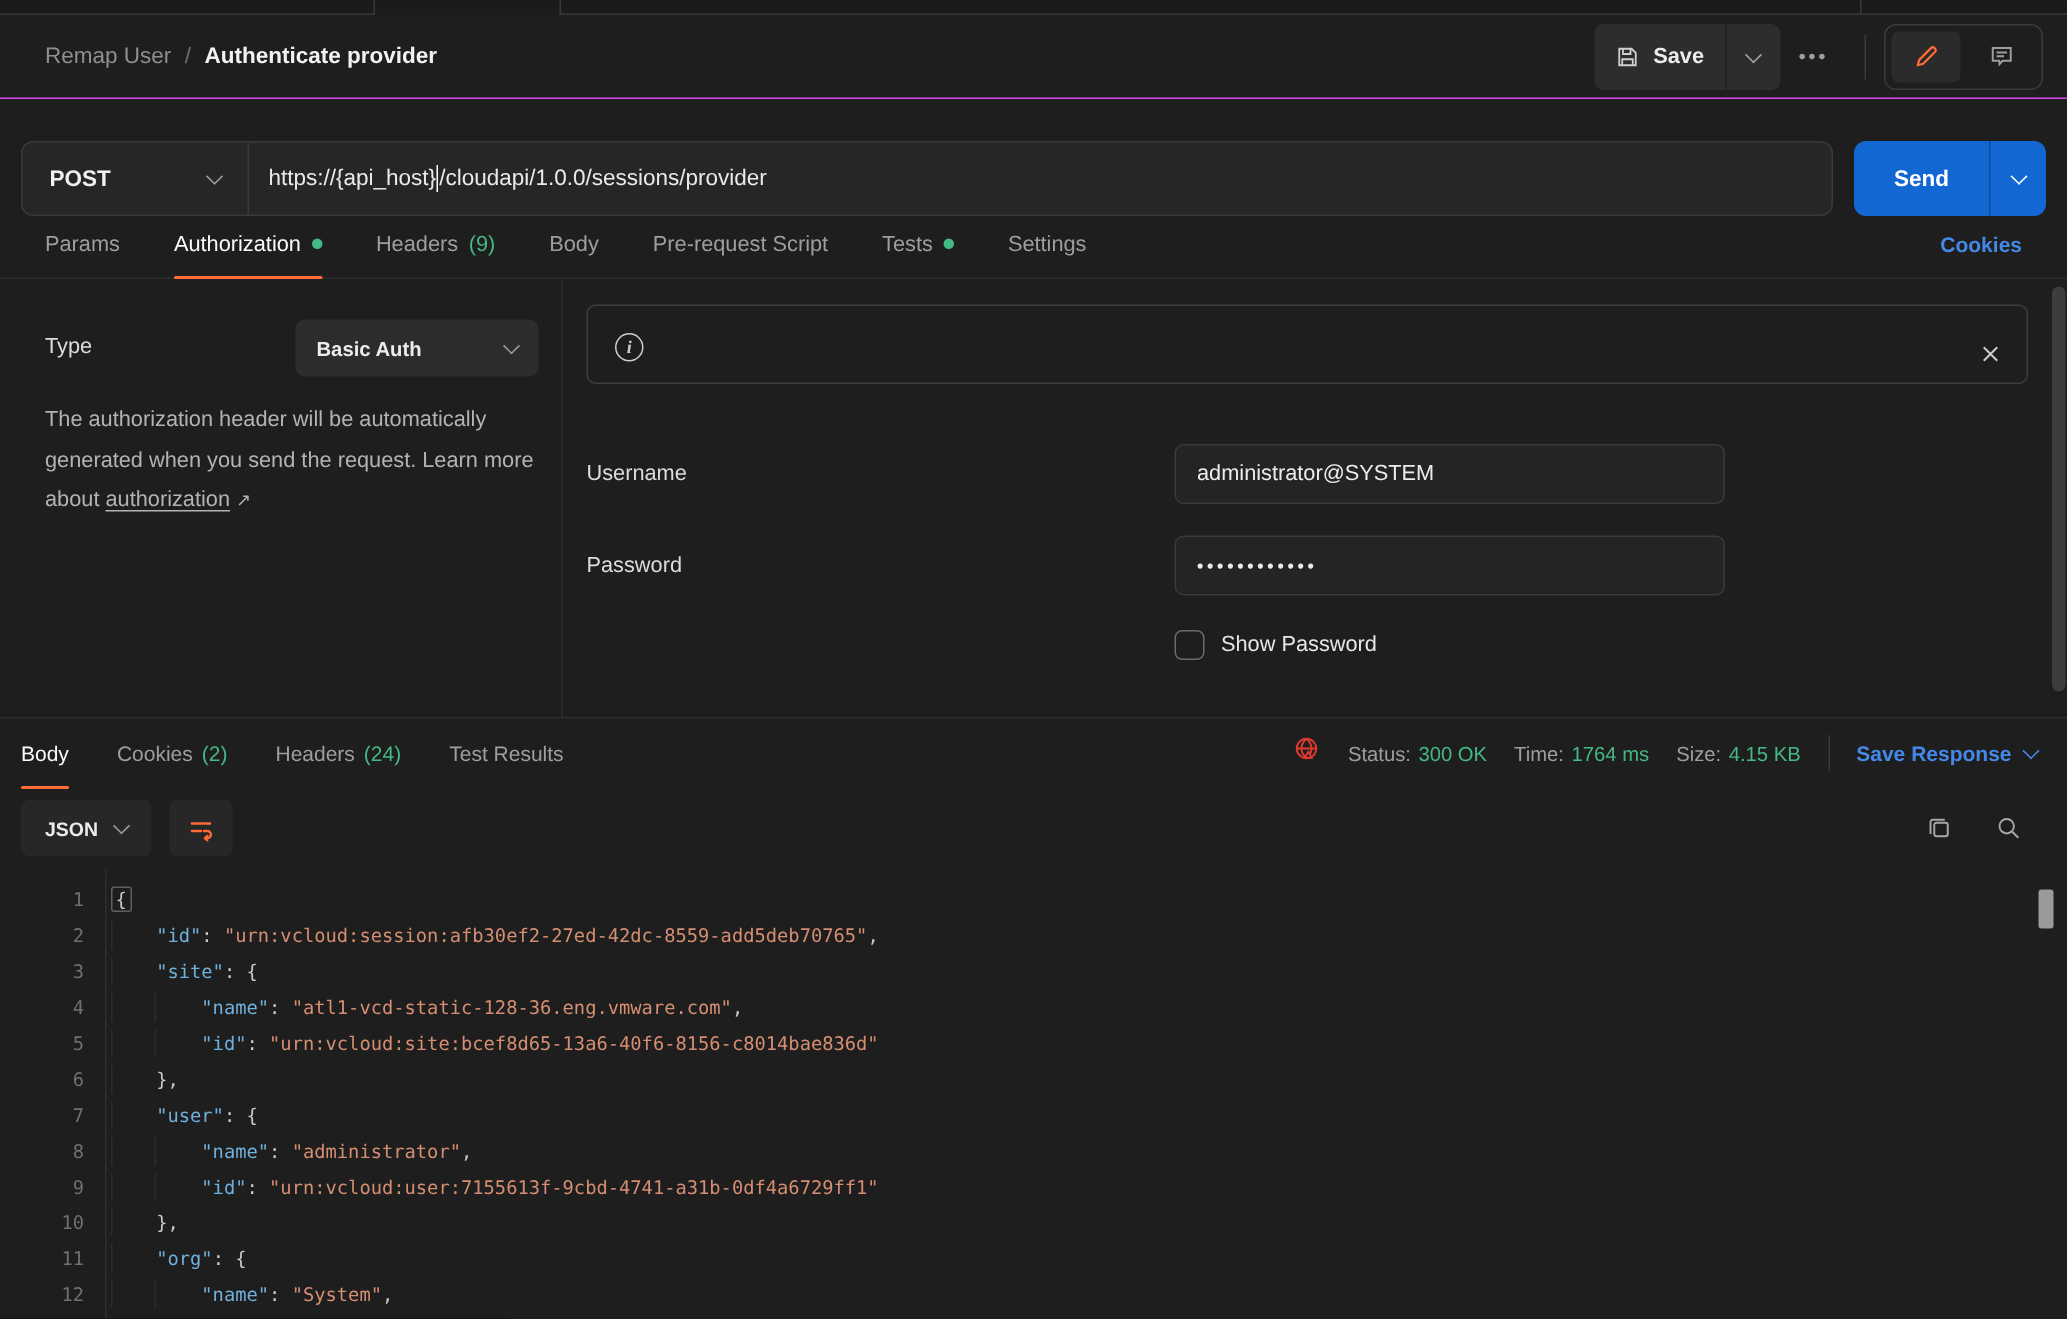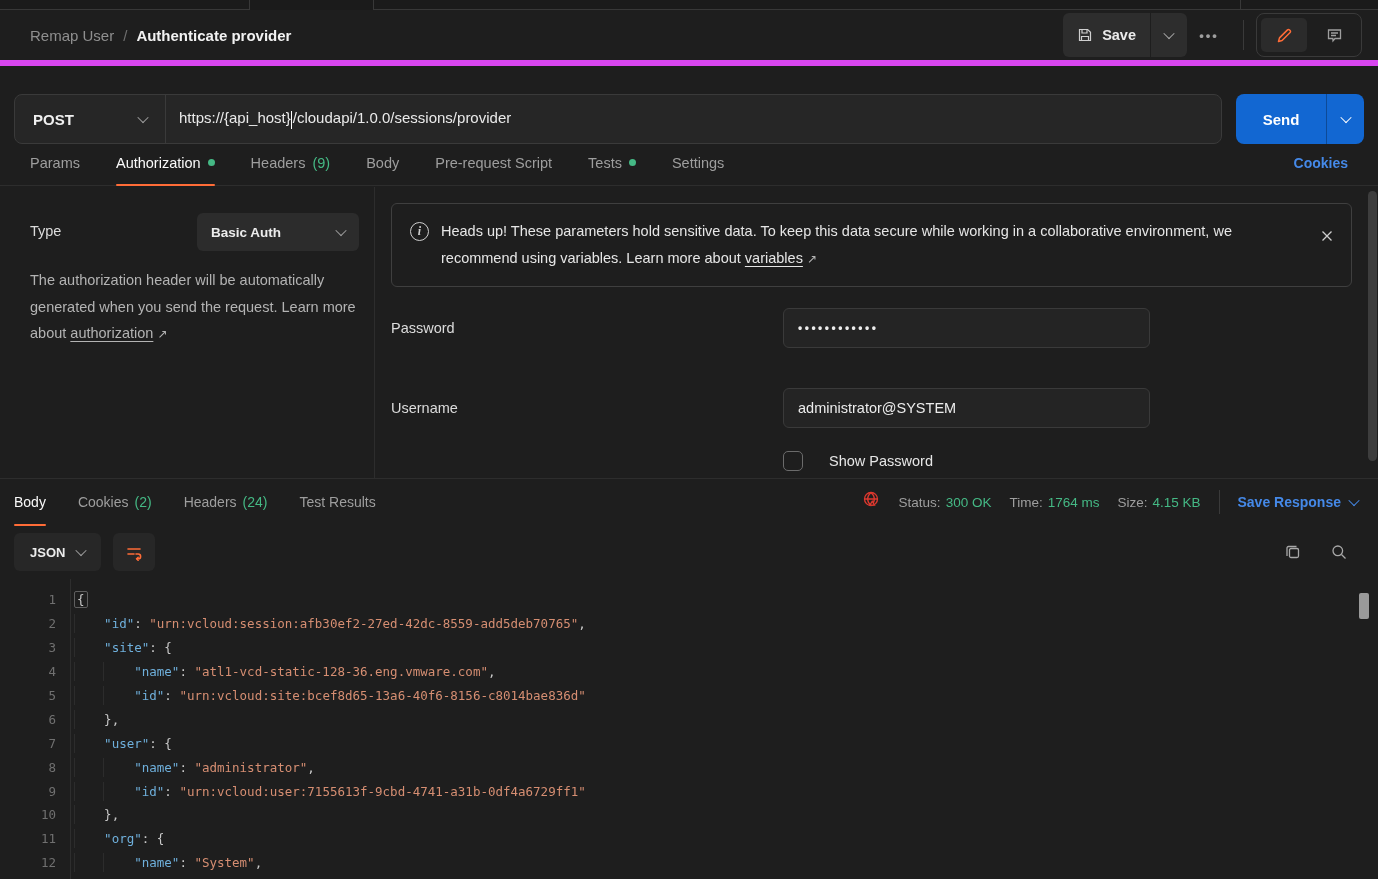--- a/index.html
+++ b/index.html
@@ -8,21 +8,21 @@
   .app { position:relative; width:1378px; height:879px; background:#1e1e1e; color:#e8e8e8; overflow:hidden; }
 
   
   .toptabs { position:absolute; top:0; left:0; width:100%; height:10px; background:#1b1b1b; }
   .tt-seg { position:absolute; top:0; height:10px; }
   .tt-a { left:0; width:250px; border-bottom:1px solid #383838; border-right:1px solid #383838; }
   .tt-b { left:373px; width:867px; border-bottom:1px solid #383838; border-left:1px solid #383838; }
   .tt-c { left:1240px; width:138px; border-bottom:1px solid #383838; border-left:1px solid #383838; }
 
   
-  .header { position:absolute; top:10px; left:0; width:100%; height:56px; border-bottom:6px solid #d946ef;
+  .header { position:absolute; top:10px; left:0; width:100%; height:56px; border-bottom:1px solid #d946ef;
             display:flex; align-items:center; padding:0 16px 0 30px; }
   .crumb-parent { color:#8f8f8f; font-size:15px; }
   .crumb-sep { color:#6f6f6f; font-size:15px; margin:0 9px; }
   .crumb-current { color:#f2f2f2; font-size:15px; font-weight:bold; }
   .hdr-right { margin-left:auto; display:flex; align-items:center; }
   .save-btn { display:flex; height:44px; background:#2d2d2d; border-radius:6px; overflow:hidden; }
   .save-main { display:flex; align-items:center; gap:9px; padding:0 14px; color:#ececec; font-size:14.5px; font-weight:600; }
   .save-sep { width:1px; background:#1e1e1e; }
   .save-arrow { width:36px; display:flex; align-items:center; justify-content:center; color:#a8a8a8; }
   .more-btn { width:44px; text-align:center; color:#9e9e9e; font-size:13px; letter-spacing:2px; font-weight:bold; cursor:default; }
@@ -70,21 +70,21 @@
   .banner-txt a { color:#e6e6e6; text-decoration:underline; text-underline-offset:3px; }
   .info-ic { flex-shrink:0; margin-top:4px; width:19px; height:19px; border:1.4px solid #cfcfcf; border-radius:50%; display:flex; align-items:center; justify-content:center; color:#cfcfcf; font-size:12px; font-family:"Liberation Serif", serif; font-style:italic; font-weight:bold; }
   .banner-close { position:absolute; right:16px; top:24px; }
 
   .form-row { display:flex; align-items:center; }
   .form-label { width:392px; font-size:14.5px; color:#dcdcdc; }
   .fld { width:367px; height:40px; background:#242424; border:1px solid #3a3a3a; border-radius:6px; display:flex; align-items:center; padding:0 14px; font-size:14.5px; color:#ececec; }
   .fld.pw { font-size:12px; letter-spacing:2.5px; font-weight:bold; }
   .row-user { margin-top:40px; }
   .row-pass { margin-top:21px; }
-  .row-show { margin-top:23px; margin-left:392px; display:flex; align-items:center; gap:26px; }
+  .row-show { margin-top:23px; margin-left:392px; display:flex; align-items:center; gap:11px; }
   .checkbox { width:20px; height:20px; border:1px solid #6b6b6b; border-radius:5px; background:transparent; }
   .show-label { font-size:14.5px; color:#e6e6e6; }
   .sb-up { position:absolute; right:1px; top:4px; width:9px; height:270px; background:#3d3d3d; border-radius:5px; }
 
   
   .respsec { position:absolute; top:478px; left:0; width:100%; bottom:0; border-top:1px solid #2d2d2d; }
   .resp-tabs { height:46px; display:flex; align-items:center; padding:0 14px; gap:32px; font-size:14px; color:#9e9e9e; }
   .resp-tabs .rtab { gap:6px; }
   .resp-meta { margin-left:auto; display:flex; gap:8px; font-size:13.5px; }
   .meta-item { display:flex; align-items:center; gap:5px; margin-left:10px; }
@@ -228,37 +228,34 @@
         </div>
       </div>
       <div class="auth-help">
         <span>The authorization header will be automatically generated when you send the request. Learn more about </span><a>authorization</a> <span class="ext-arrow">↗</span>
       </div>
     </div>
 
     <div class="auth-right">
       <div class="banner">
         <span class="info-ic">i</span>
-        <div class="banner-txt">
-          <span>Heads up! These parameters hold sensitive data. To keep this data secure while working in a collaborative environment, we recommend using variables. Learn more about </span><a>variables</a> <span class="ext-arrow">↗</span>
-        </div>
         <span class="banner-close">
           <svg width="16" height="16" viewBox="0 0 16 16" stroke="#cfcfcf" stroke-width="1.3">
               <path d="M3.5 3.5l9 9M12.5 3.5l-9 9"></path>
             </svg>
         </span>
       </div>
 
+      <div class="form-row row-user">
+        <div class="form-label">Username</div>
+        <div class="fld">administrator@SYSTEM</div>
+      </div>
       <div class="form-row row-pass">
         <div class="form-label">Password</div>
         <div class="fld pw">••••••••••••</div>
-      </div>
-      <div class="form-row row-user">
-        <div class="form-label">Username</div>
-        <div class="fld">administrator@SYSTEM</div>
       </div>
       <div class="row-show">
         <div class="checkbox"></div>
         <div class="show-label">Show Password</div>
       </div>
     </div>
     <div class="sb-up"></div>
   </div>
 
   <div class="respsec">

